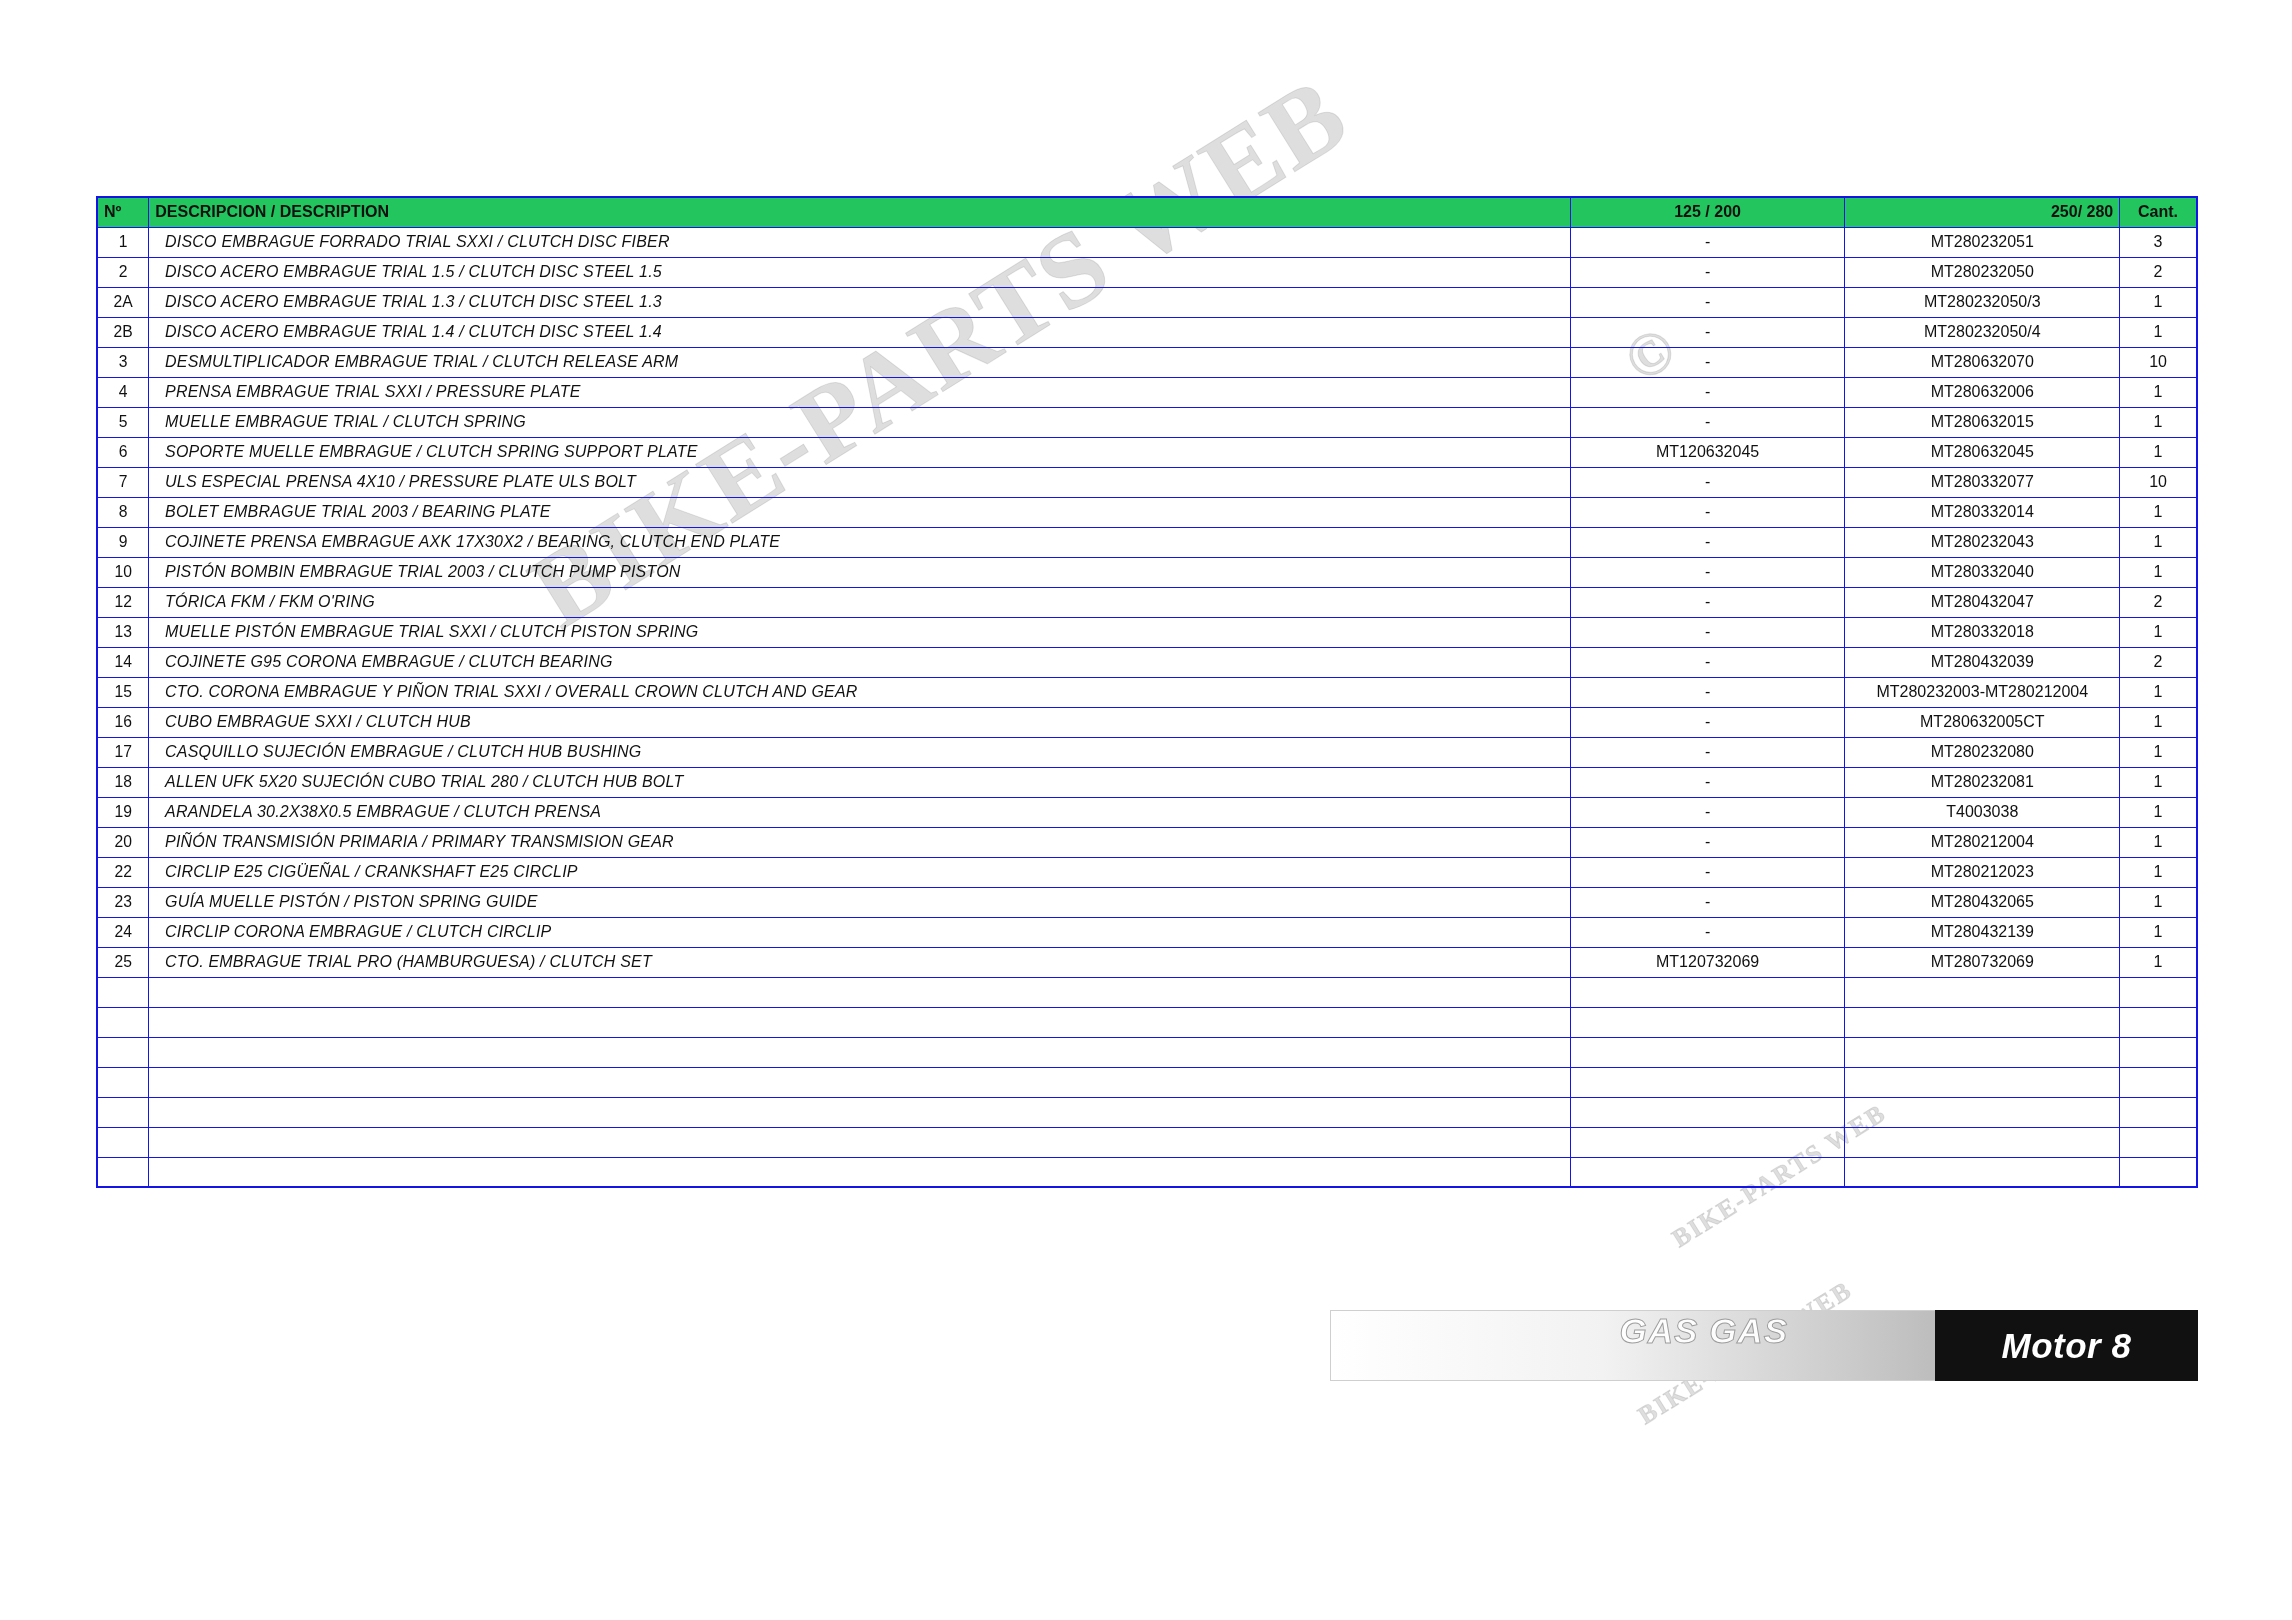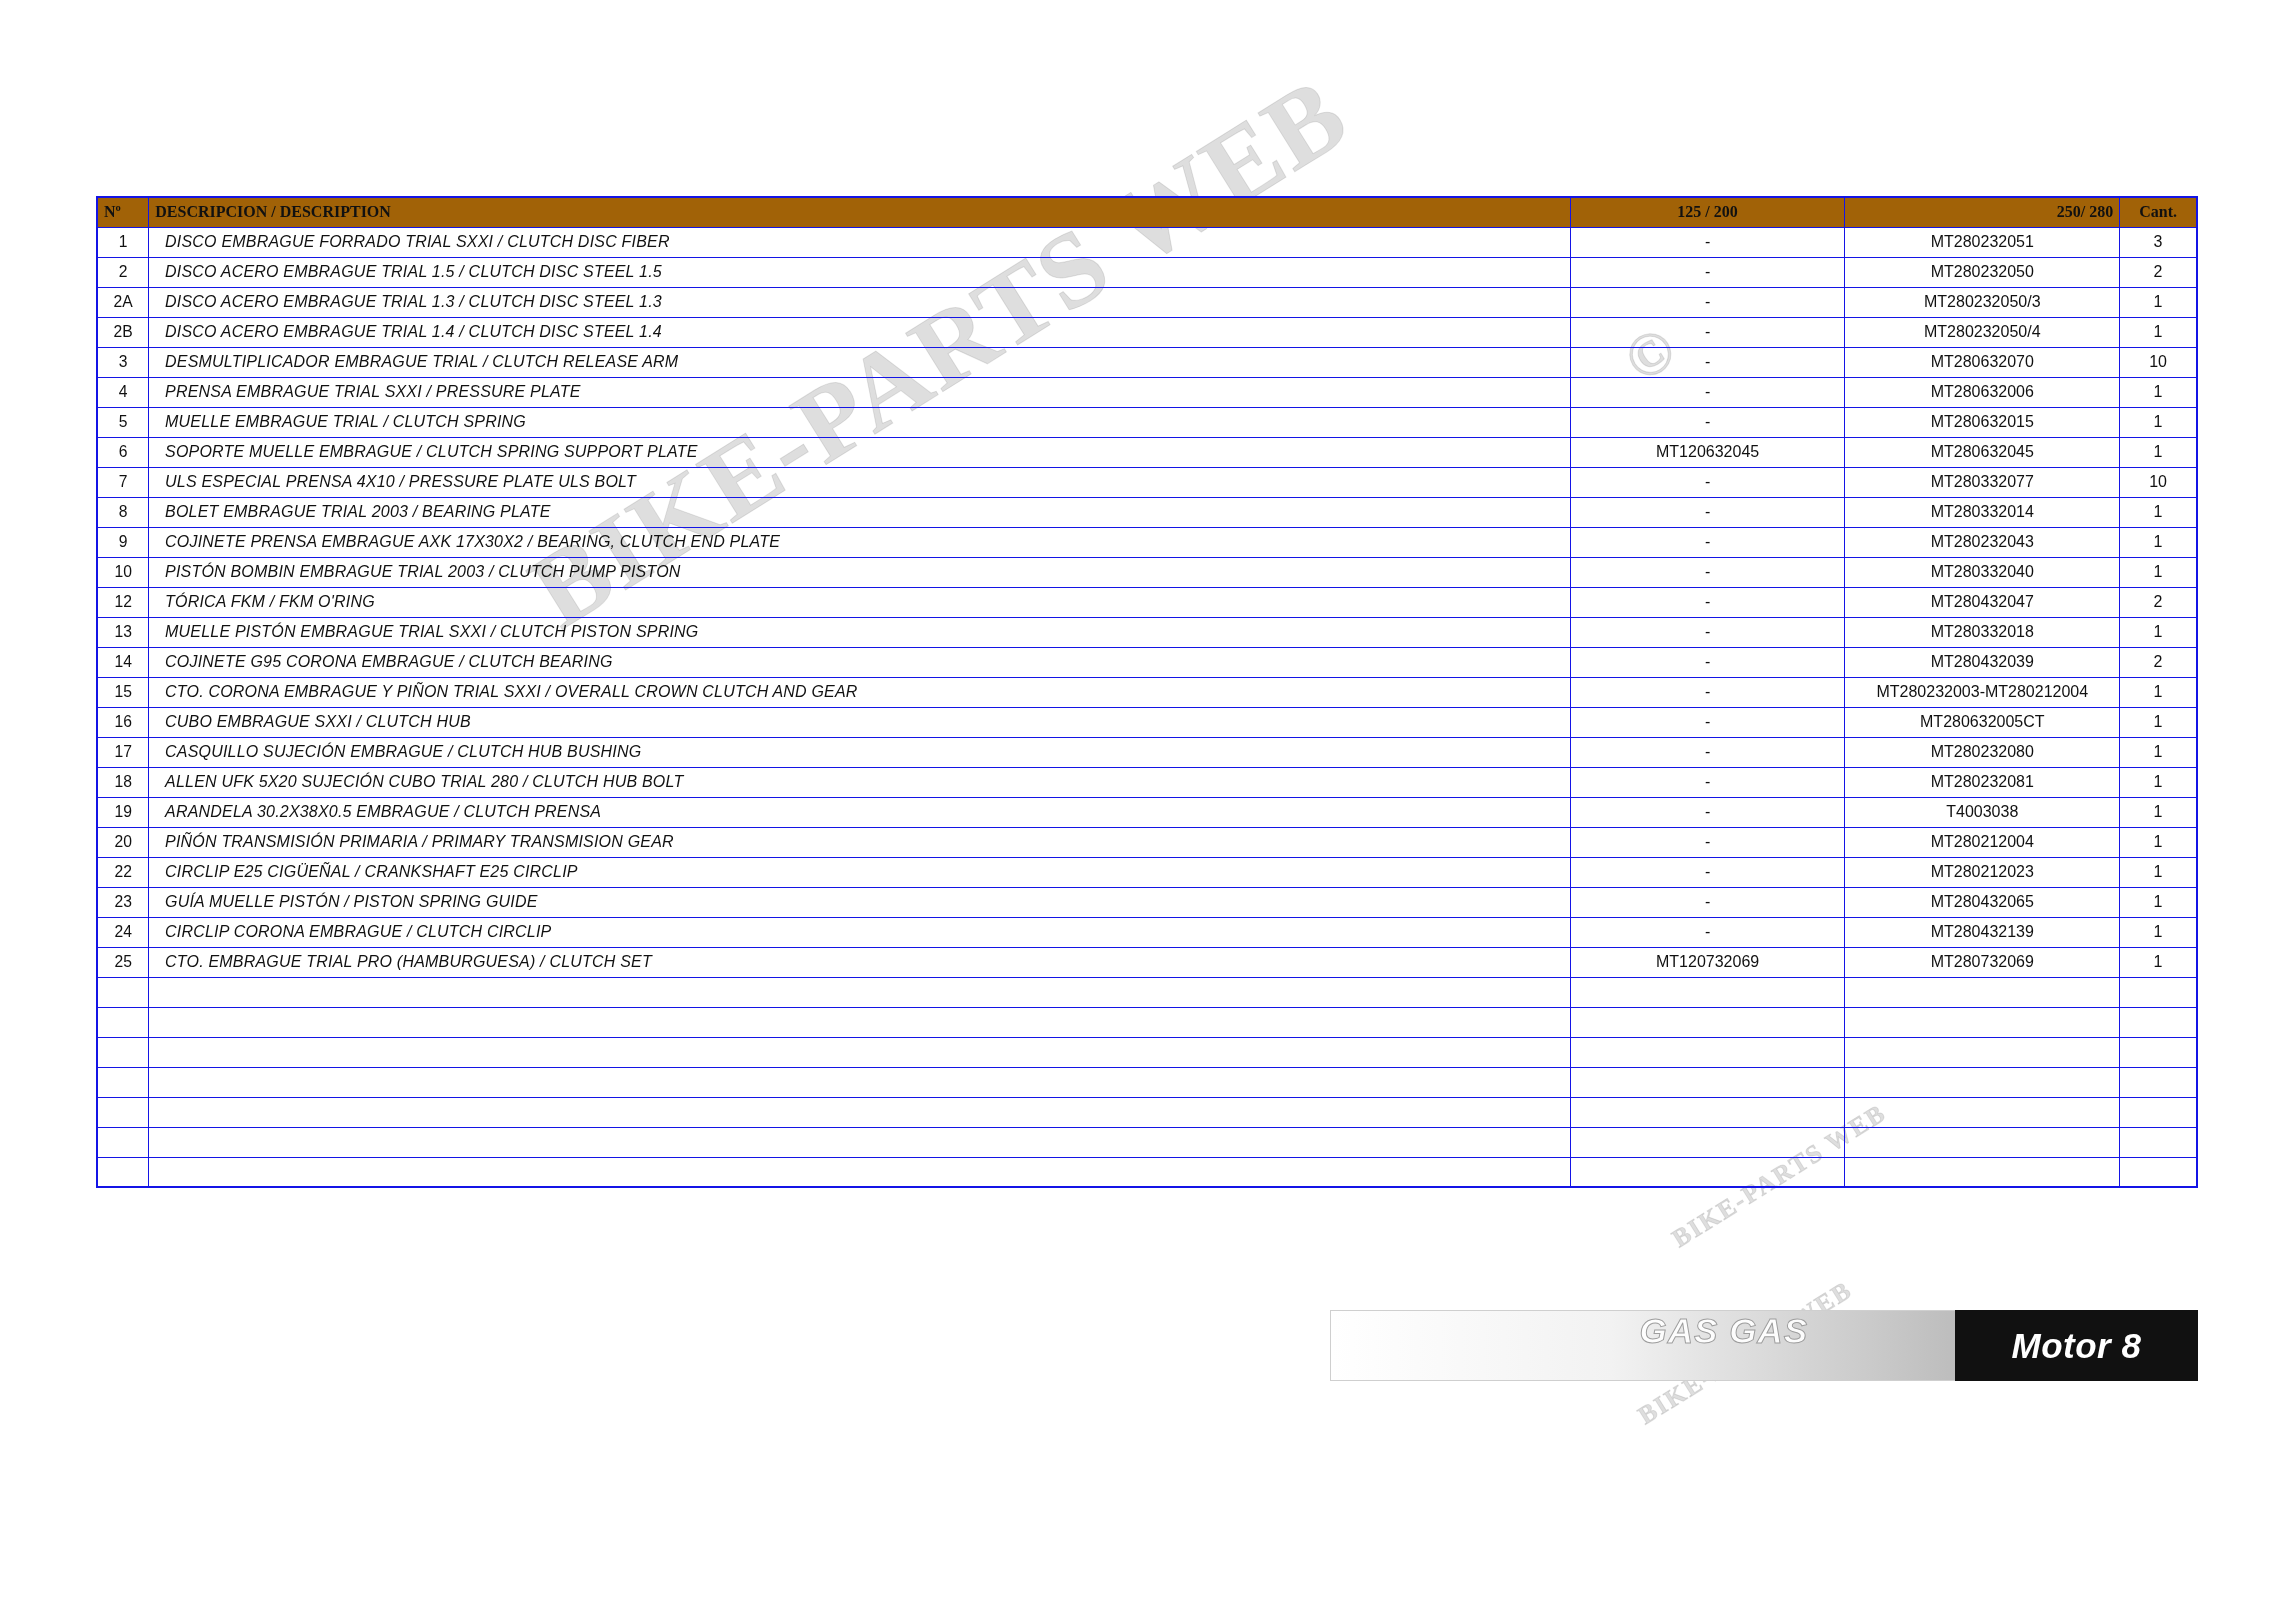--- a/index.html
+++ b/index.html
@@ -69,26 +69,25 @@
     border: 1px solid #1414e6;
     height: 30px;
     font-size: 16px;
     color: #111111;
     padding: 0 5.9px;
     box-sizing: border-box;
     overflow: hidden;
     white-space: nowrap;
   }
   thead th {
-    background: #a16207;
+    background: #22c55e;
     color: #ffffff;
     font-size: 15.7px;
     font-weight: bold;
     height: 32px;
-    font-family: Liberation Serif, serif;
   }
   .col-no     { width: 51px;  text-align: center; }
   .col-desc   { width: 1397px; text-align: left; }
   .col-125    { width: 270px; text-align: center; }
   .col-250    { width: 270px; text-align: right; }
   .col-cant   { width: 76px;  text-align: center; }
 
   thead .col-no   { text-align: left; padding-left: 8.8px; }
   thead .col-desc { text-align: left; padding-left: 9.8px; }
 
@@ -126,21 +125,21 @@
     font-family: "Liberation Sans", sans-serif;
     font-style: italic;
     font-weight: bold;
     font-size: 35px;
     color: #ffffff;
     -webkit-text-stroke: 1px #9a9a9a;
     letter-spacing: 1px;
     opacity: 0.95;
   }
   .footer-right {
-    width: 243px;
+    width: 263px;
     background: #111111;
     display: flex;
     align-items: center;
     justify-content: center;
   }
   .footer-right span {
     color: #ffffff;
     font-style: italic;
     font-weight: bold;
     font-size: 35px;

